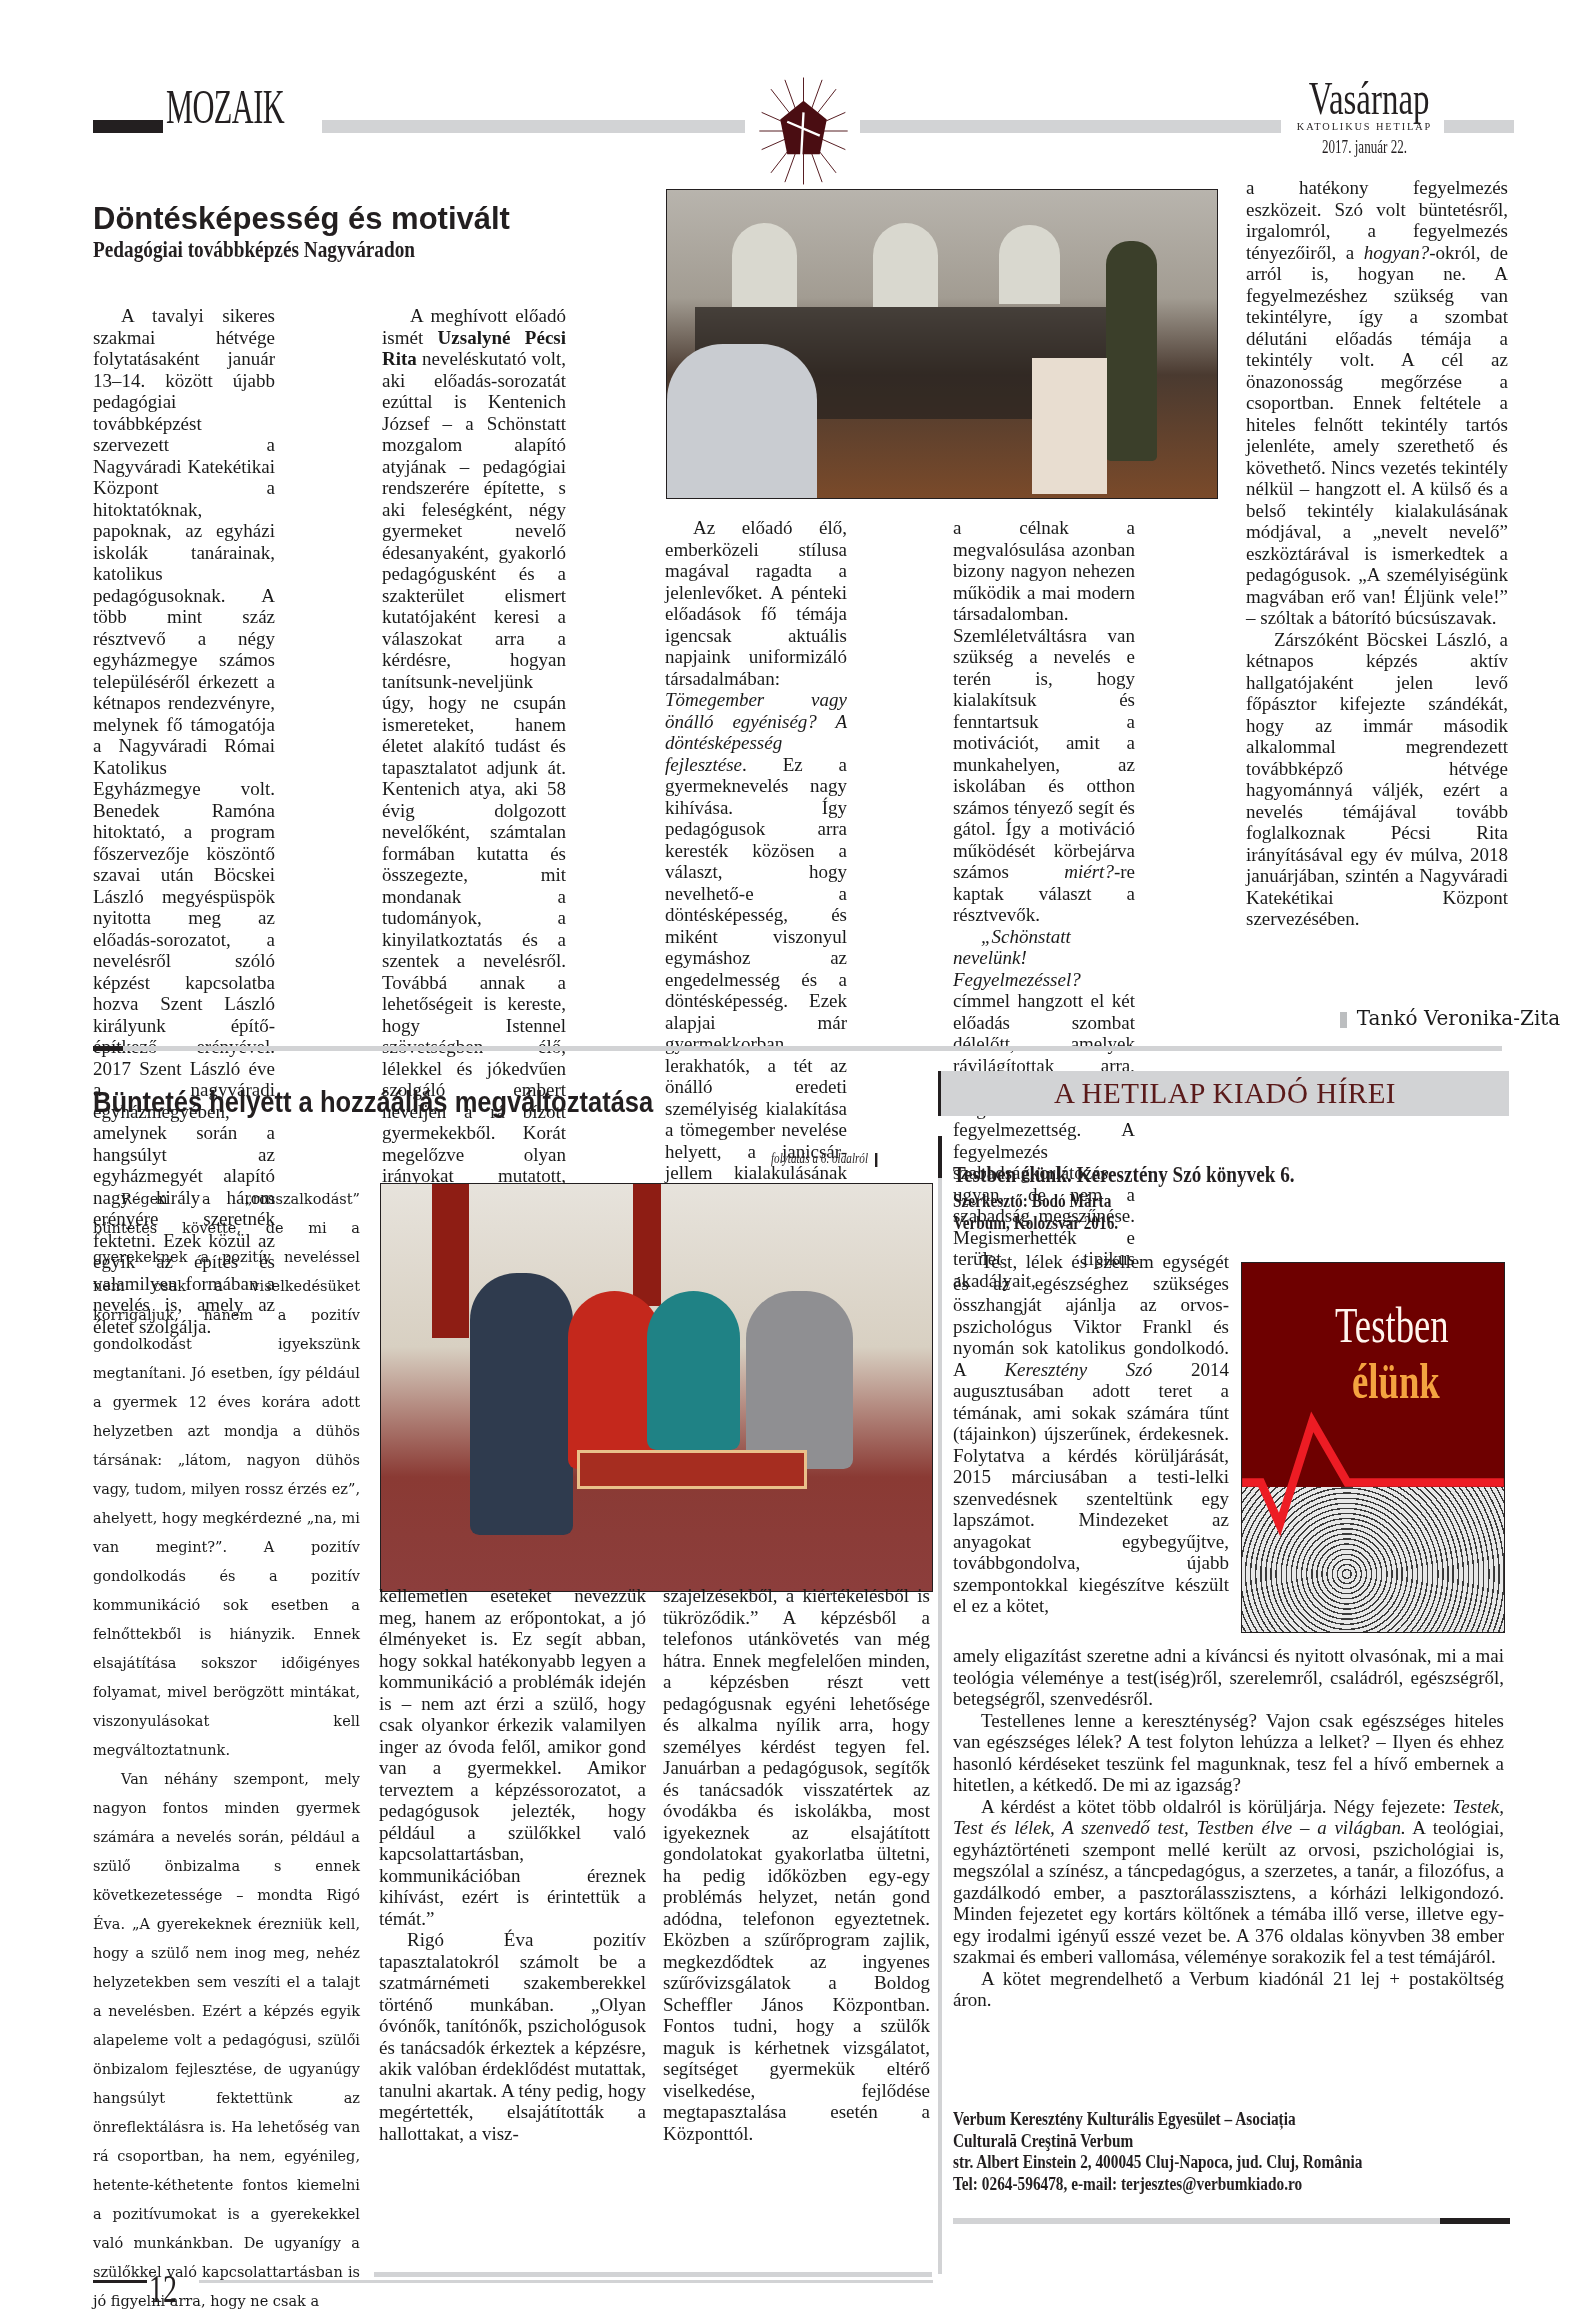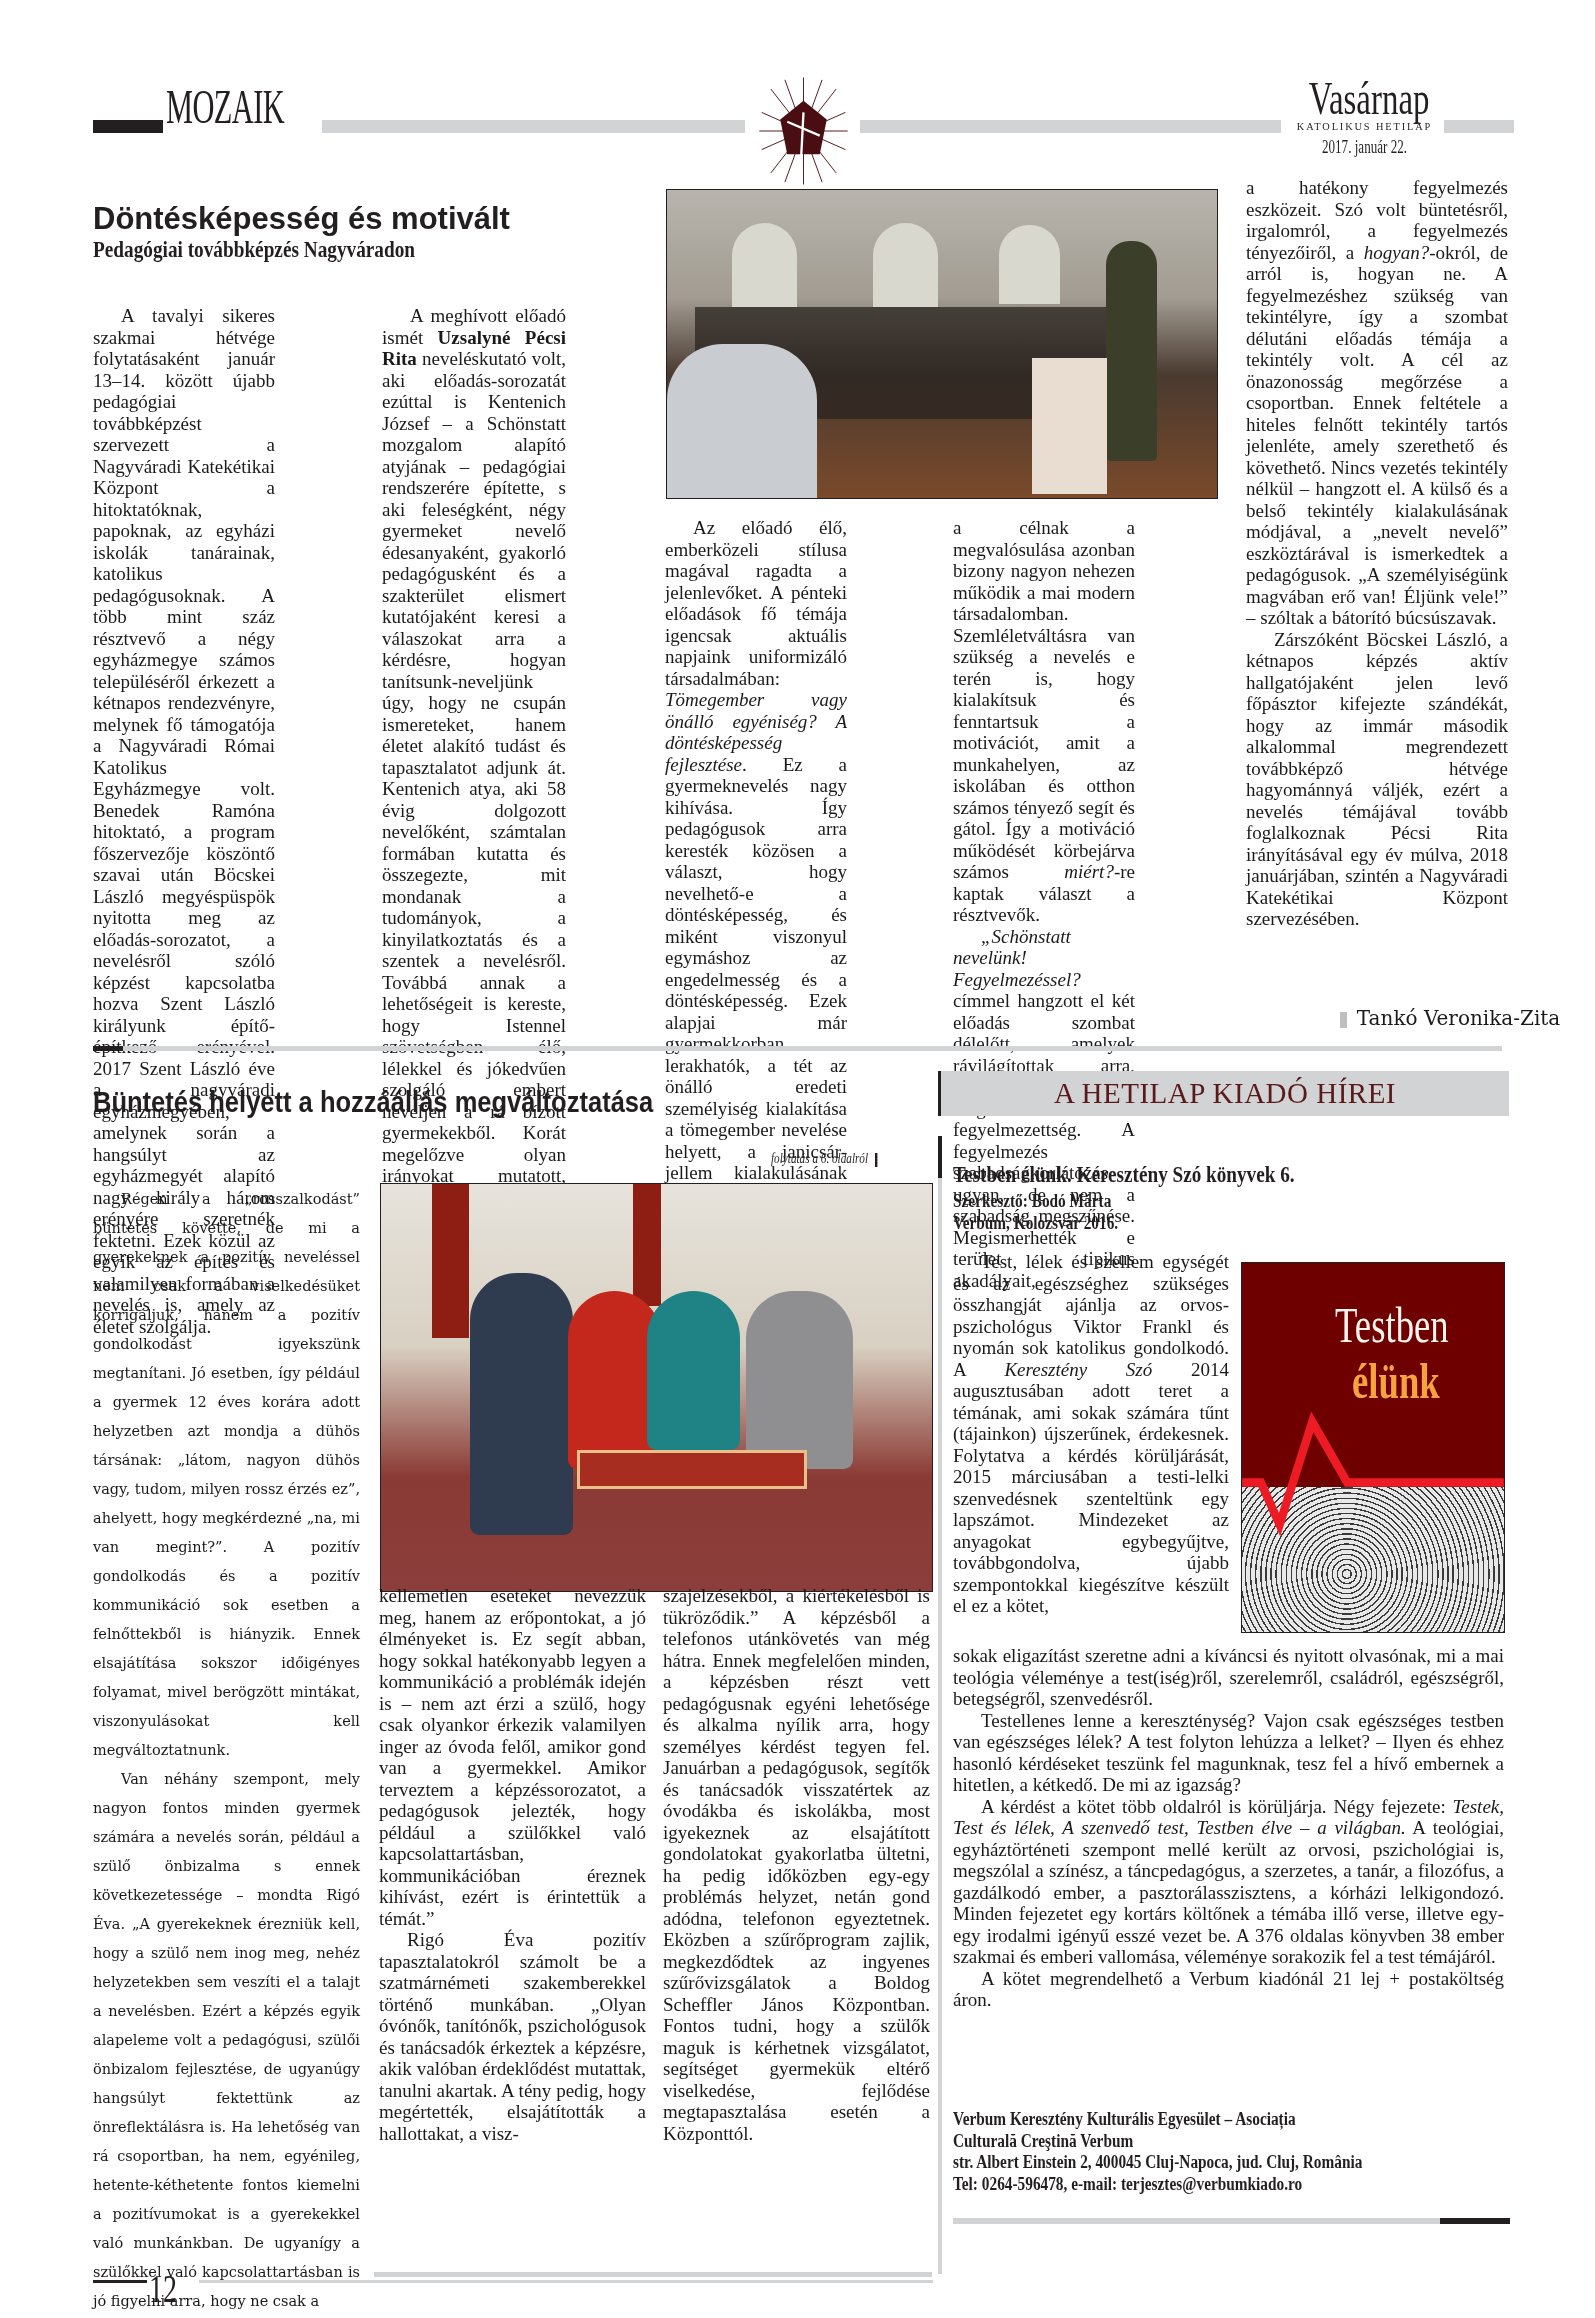--- a/index.html
+++ b/index.html
@@ -176,22 +176,22 @@
   <svg class="abs" style="left:0;top:0;" width="262" height="369" viewBox="0 0 560 790">
     <polyline points="0,470 40,470 80,560 150,340 225,470 560,470" fill="none" stroke="#ed1c24" stroke-width="18"></polyline>
   </svg>
 </div>
 
 <div class="col condensed" style="left:953px;top:1251px;width:276px;">
   <p><span>Test, lélek és szellem egységét és az egészséghez szükséges összhangját ajánlja az orvos-pszichológus Viktor Frankl és nyomán sok katolikus gondolkodó. A </span><em>Keresztény Szó</em><span> 2014 augusztusában adott teret a témának, ami sokak számára tűnt (tájainkon) újszerűnek, érdekesnek. Folytatva a kérdés körüljárását, 2015 márciusában a testi-lelki szenvedésnek szenteltünk egy lapszámot. Mindezeket az anyagokat egybegyűjtve, továbbgondolva, újabb szempontokkal kiegészítve készült el ez a kötet,</span></p>
 </div>
 
 <div class="col condensed" style="left:953px;top:1645px;width:551px;">
-  <p class="noindent">sokak eligazítást szeretne adni a kíváncsi és nyitott olvasónak, mi a mai teológia véleménye a test(iség)ről, szerelemről, családról, egészségről, betegségről, szenvedésről.</p>
-  <p>Testellenes lenne a kereszténység? Vajon csak egészséges testben van egészséges lélek? A test folyton lehúzza a lelket? – Ilyen és ehhez hasonló kérdéseket teszünk fel magunknak, tesz fel a hívő embernek a hitetlen, a kétkedő. De mi az igazság?</p>
+  <p class="noindent">amely eligazítást szeretne adni a kíváncsi és nyitott olvasónak, mi a mai teológia véleménye a test(iség)ről, szerelemről, családról, egészségről, betegségről, szenvedésről.</p>
+  <p>Testellenes lenne a kereszténység? Vajon csak egészséges hiteles van egészséges lélek? A test folyton lehúzza a lelket? – Ilyen és ehhez hasonló kérdéseket teszünk fel magunknak, tesz fel a hívő embernek a hitetlen, a kétkedő. De mi az igazság?</p>
   <p><span>A kérdést a kötet több oldalról is körüljárja. Négy fejezete: </span><em>Testek, Test és lélek, A szenvedő test, Testben élve – a világban.</em><span> A teológiai, egyháztörténeti szempont mellé került az orvosi, pszichológiai is, megszólal a színész, a táncpedagógus, a szerzetes, a tanár, a filozófus, a gazdálkodó ember, a pasztorálasszisztens, a kórházi lelkigondozó. Minden fejezetet egy kortárs költőnek a témába illő verse, illetve egy-egy irodalmi igényű esszé vezet be. A 376 oldalas könyvben 38 ember szakmai és emberi vallomása, véleménye sorakozik fel a test témájáról.</span></p>
   <p>A kötet megrendelhető a Verbum kiadónál 21 lej + postaköltség áron.</p>
 </div>
 
 <div class="abs h-serif" style="left:953px;top:2108px;font-size:18.7px;line-height:21.5px;transform:scaleX(0.82);transform-origin:left top;white-space:nowrap;">
   <div>Verbum Keresztény Kulturális Egyesület – Asociația</div>
   <div>Culturală Creştină Verbum</div>
   <div>str. Albert Einstein 2, 400045 Cluj-Napoca, jud. Cluj, România</div>
   <div>Tel: 0264-596478, e-mail: terjesztes@verbumkiado.ro</div>
 </div>

